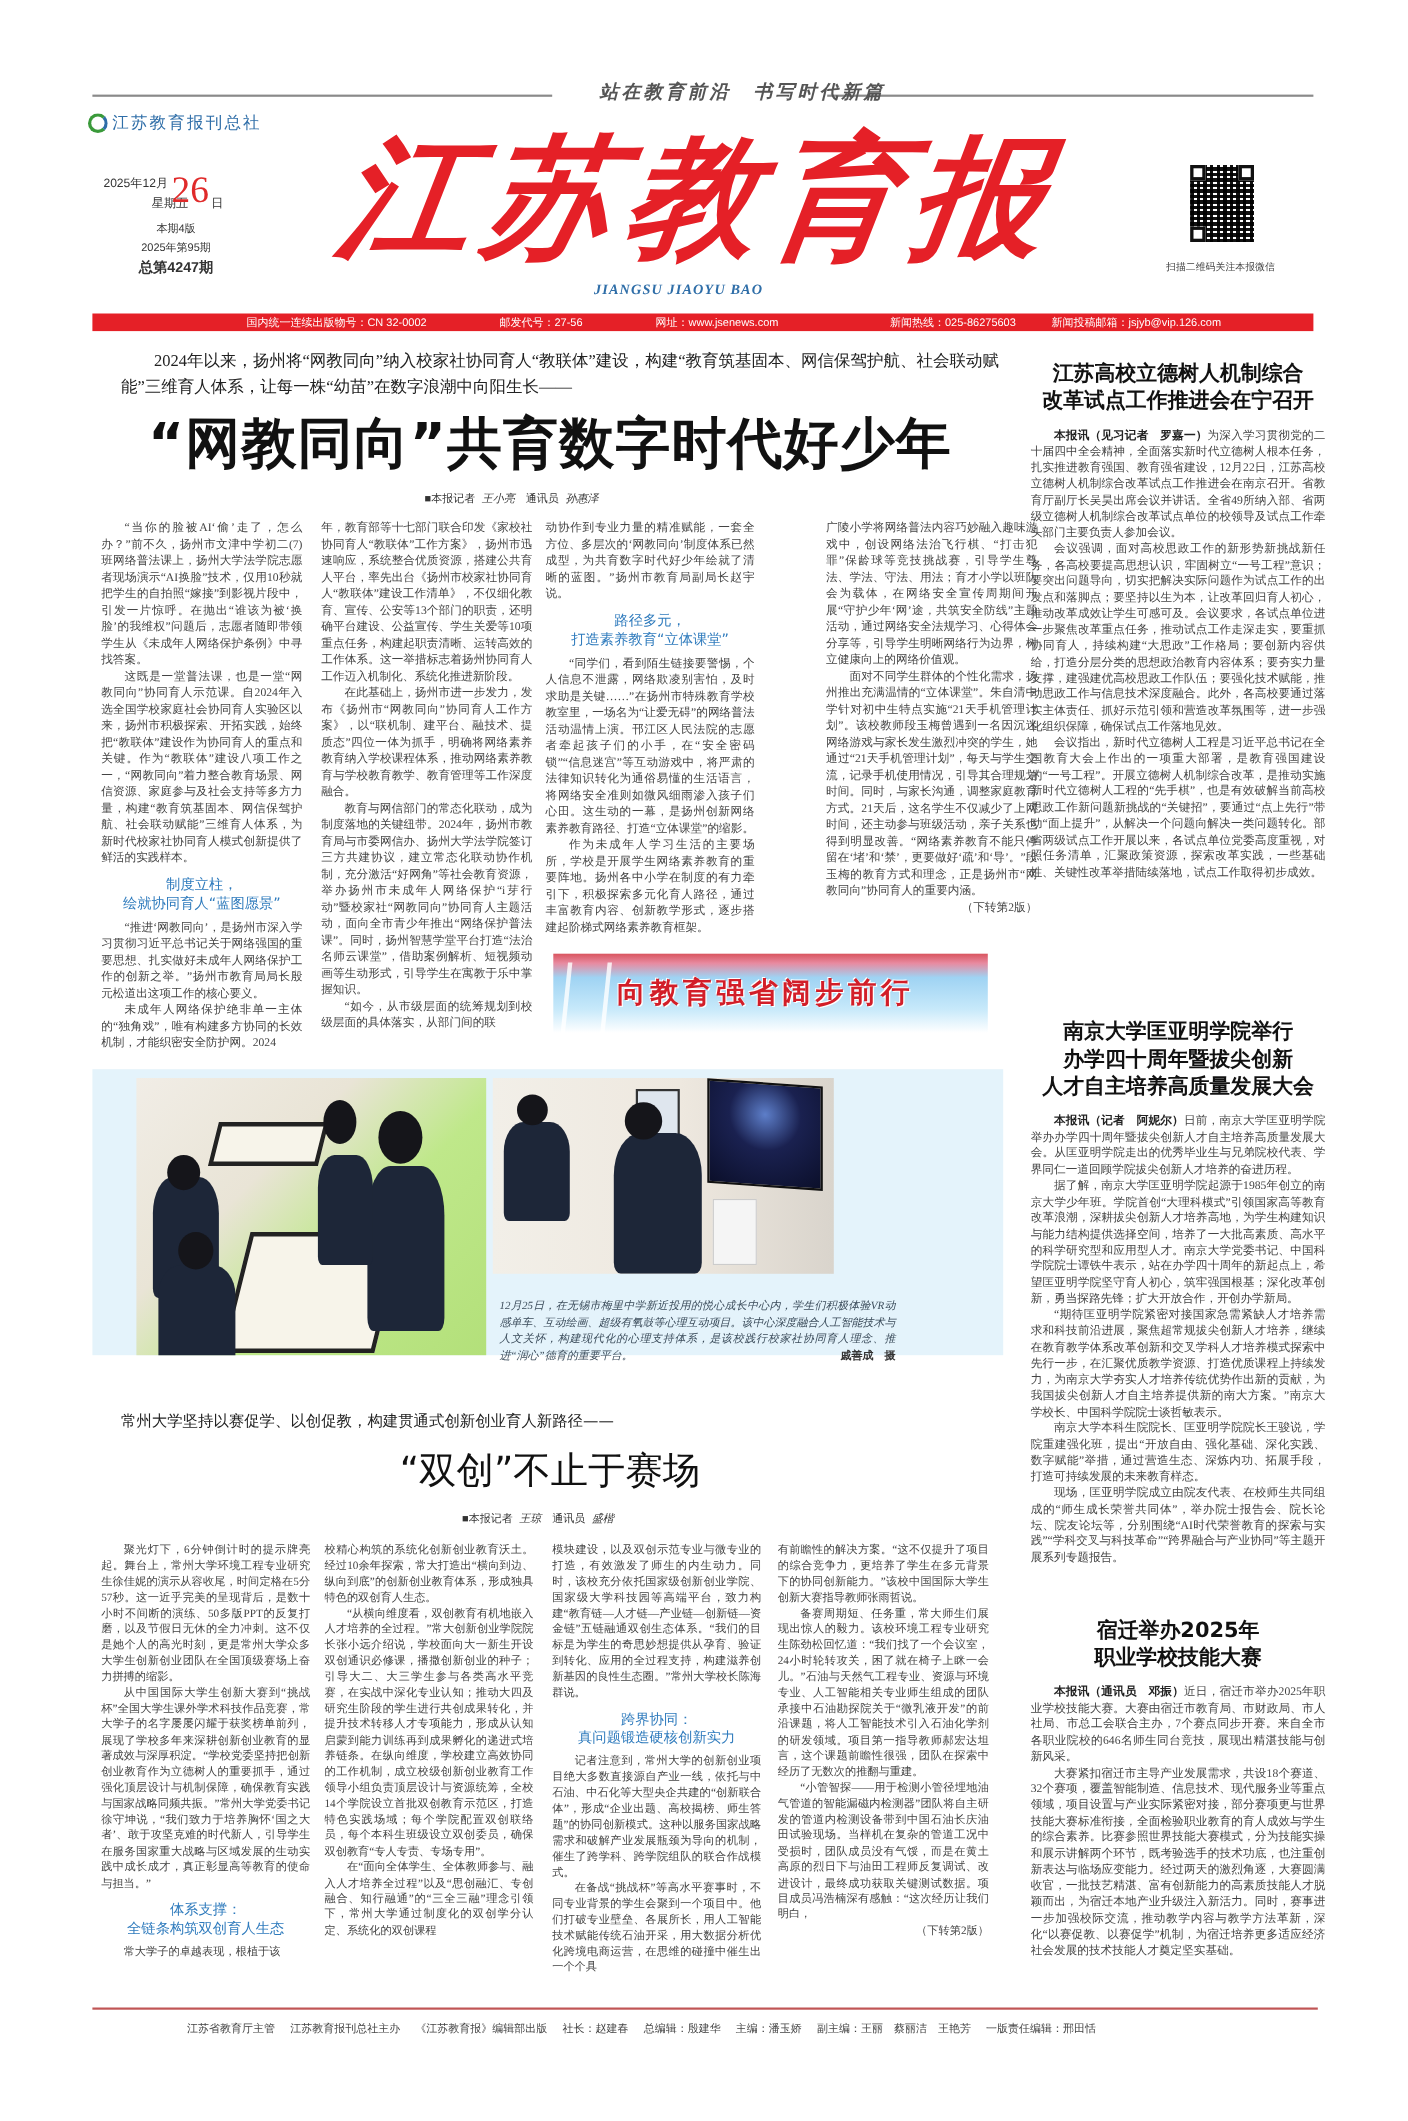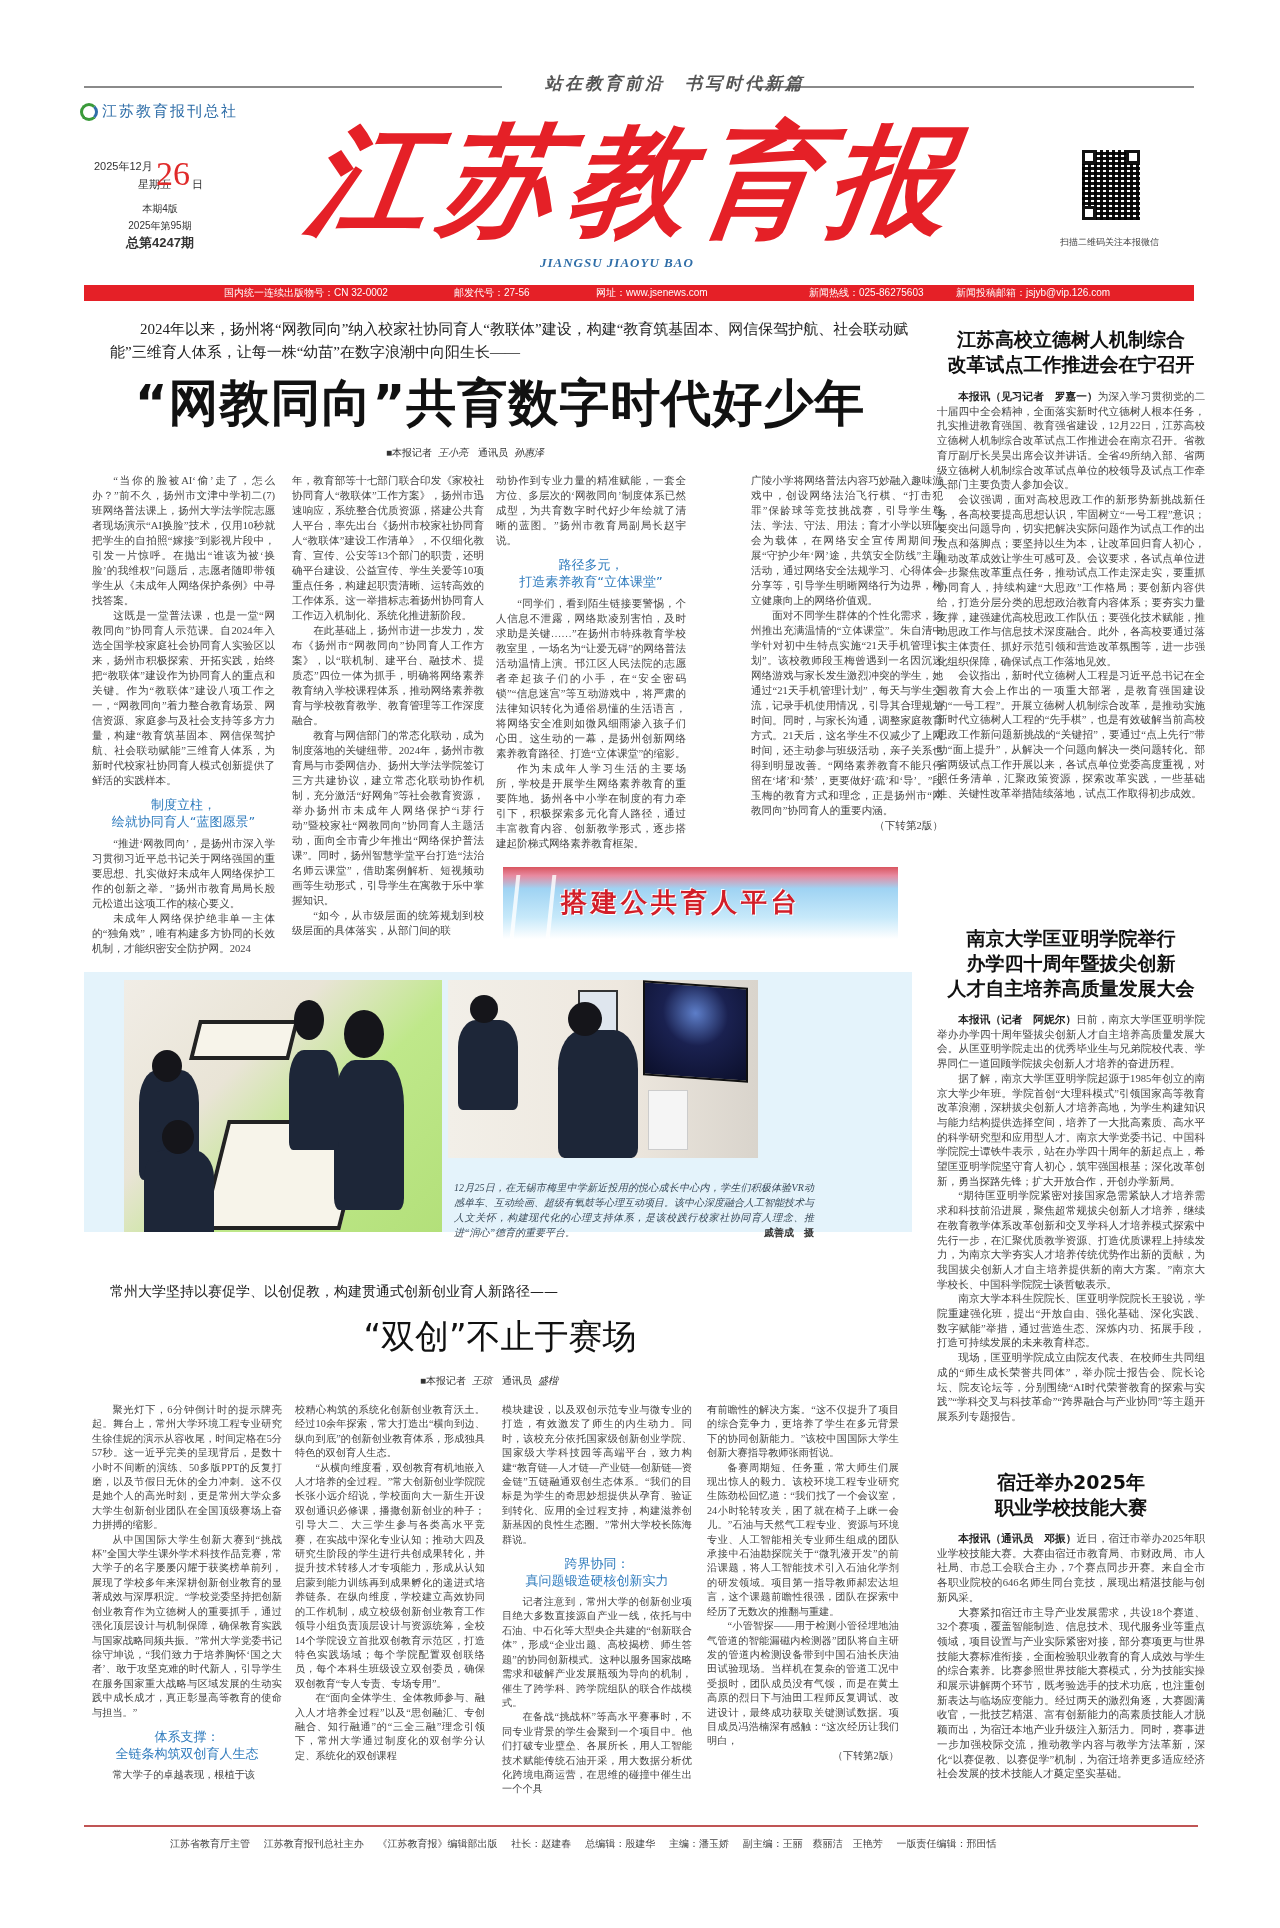--- a/index.html
+++ b/index.html
@@ -135,21 +135,21 @@
   <p>作为未成年人学习生活的主要场所，学校是开展学生网络素养教育的重要阵地。扬州各中小学在制度的有力牵引下，积极探索多元化育人路径，通过丰富教育内容、创新教学形式，逐步搭建起阶梯式网络素养教育框架。</p>
 </div>
 <div class="col" style="left:707px;top:473px;width:192px;margin-left:44px;">
   <p style="text-indent:0">广陵小学将网络普法内容巧妙融入趣味游戏中，创设网络法治飞行棋、“打击犯罪”保龄球等竞技挑战赛，引导学生尊法、学法、守法、用法；育才小学以班队会为载体，在网络安全宣传周期间开展“守护少年‘网’途，共筑安全防线”主题活动，通过网络安全法规学习、心得体会分享等，引导学生明晰网络行为边界，树立健康向上的网络价值观。</p>
   <p>面对不同学生群体的个性化需求，扬州推出充满温情的“立体课堂”。朱自清中学针对初中生特点实施“21天手机管理计划”。该校教师段玉梅曾遇到一名因沉迷网络游戏与家长发生激烈冲突的学生，她通过“21天手机管理计划”，每天与学生交流，记录手机使用情况，引导其合理规划时间。同时，与家长沟通，调整家庭教育方式。21天后，这名学生不仅减少了上网时间，还主动参与班级活动，亲子关系也得到明显改善。“网络素养教育不能只停留在‘堵’和‘禁’，更要做好‘疏’和‘导’。”段玉梅的教育方式和理念，正是扬州市“网教同向”协同育人的重要内涵。</p>
   <p class="turn">（下转第2版）</p>
 </div>
 
 <div class="banner">
   <div class="banner-bridge"></div>
-  <div class="banner-text">搭建公共育人平台</div>
+  <div class="banner-text">向教育强省阔步前行</div>
 </div>
 
 <div class="photo-area">
   <div class="photo1">
     <div class="table" style="left:90px;top:140px;width:140px;height:110px;transform:skewX(-14deg);"></div>
     <div class="table" style="left:70px;top:40px;width:100px;height:40px;transform:skewX(-14deg);"></div>
     <div class="fig" style="left:15px;top:90px;width:60px;height:110px;"></div>
     <div class="head" style="left:28px;top:70px;width:30px;height:32px;"></div>
     <div class="fig" style="left:20px;top:170px;width:70px;height:90px;"></div>
     <div class="head" style="left:38px;top:140px;width:32px;height:34px;"></div>

